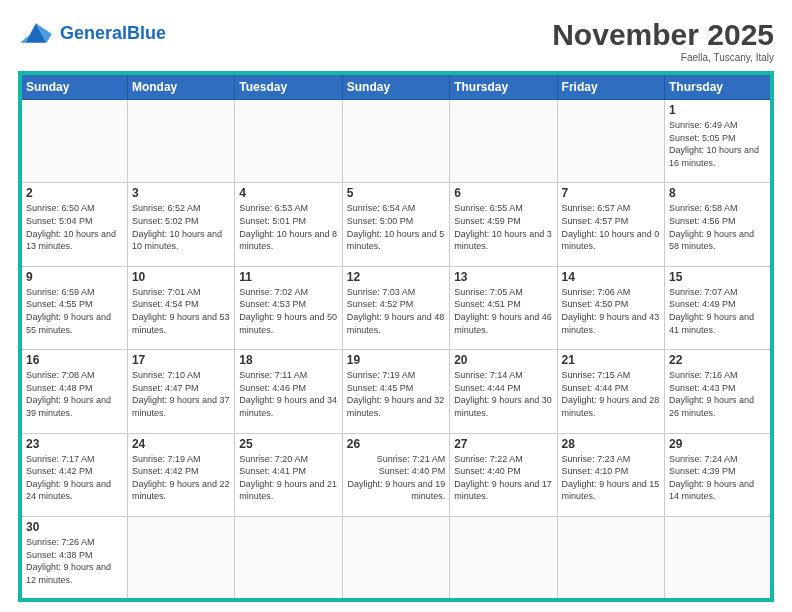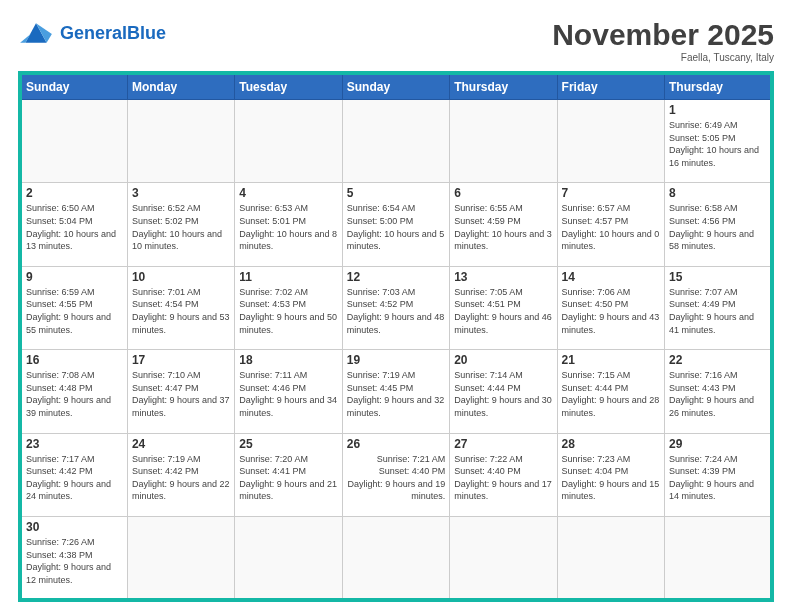--- a/index.html
+++ b/index.html
@@ -300,21 +300,21 @@
           </td>
           <td>
             <span class="day-num">27</span>
             <div class="day-info" style="white-space: pre-line;">Sunrise: 7:22 AM
 Sunset: 4:40 PM
 Daylight: 9 hours and 17 minutes.</div>
           </td>
           <td>
             <span class="day-num">28</span>
             <div class="day-info" style="white-space: pre-line;">Sunrise: 7:23 AM
-Sunset: 4:04 PM
+Sunset: 4:10 PM
 Daylight: 9 hours and 15 minutes.</div>
           </td>
           <td>
             <span class="day-num">29</span>
             <div class="day-info" style="white-space: pre-line;">Sunrise: 7:24 AM
 Sunset: 4:39 PM
 Daylight: 9 hours and 14 minutes.</div>
           </td>
         </tr>
         <tr>

